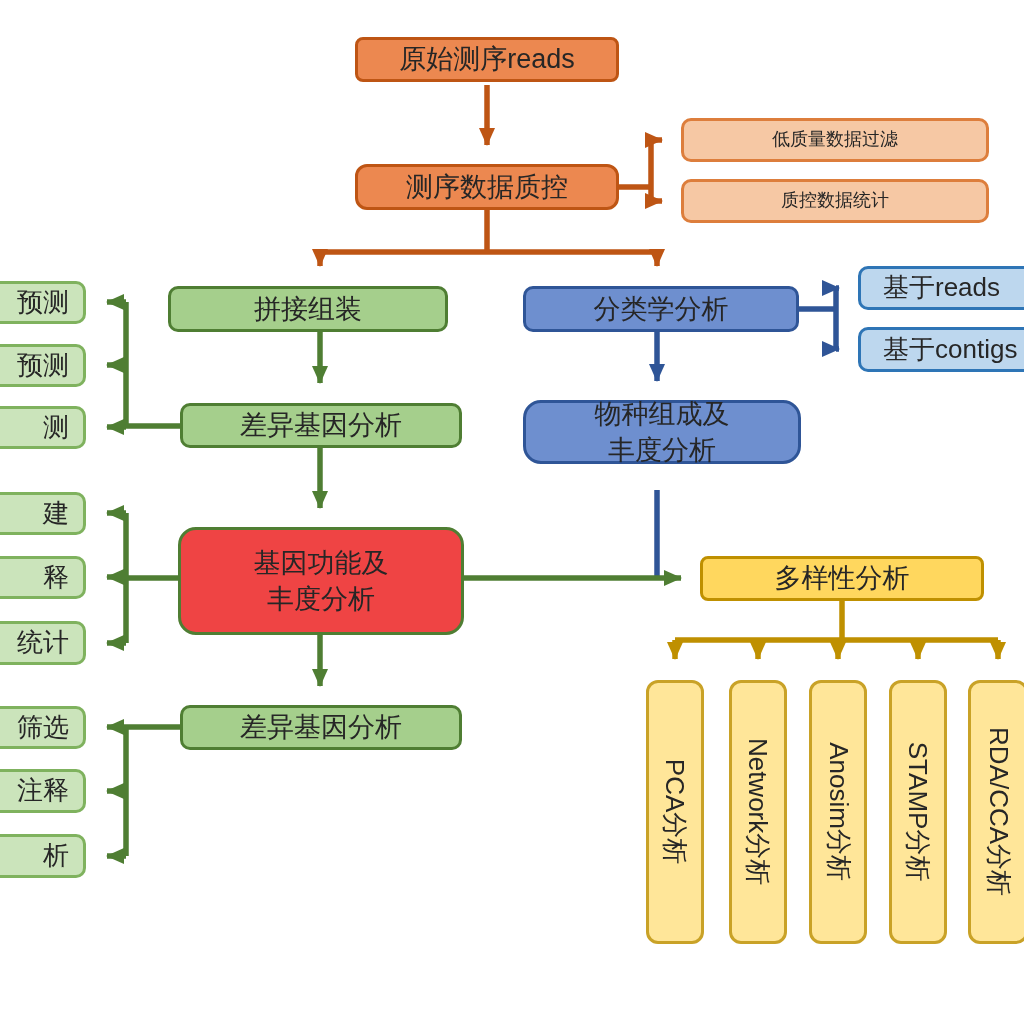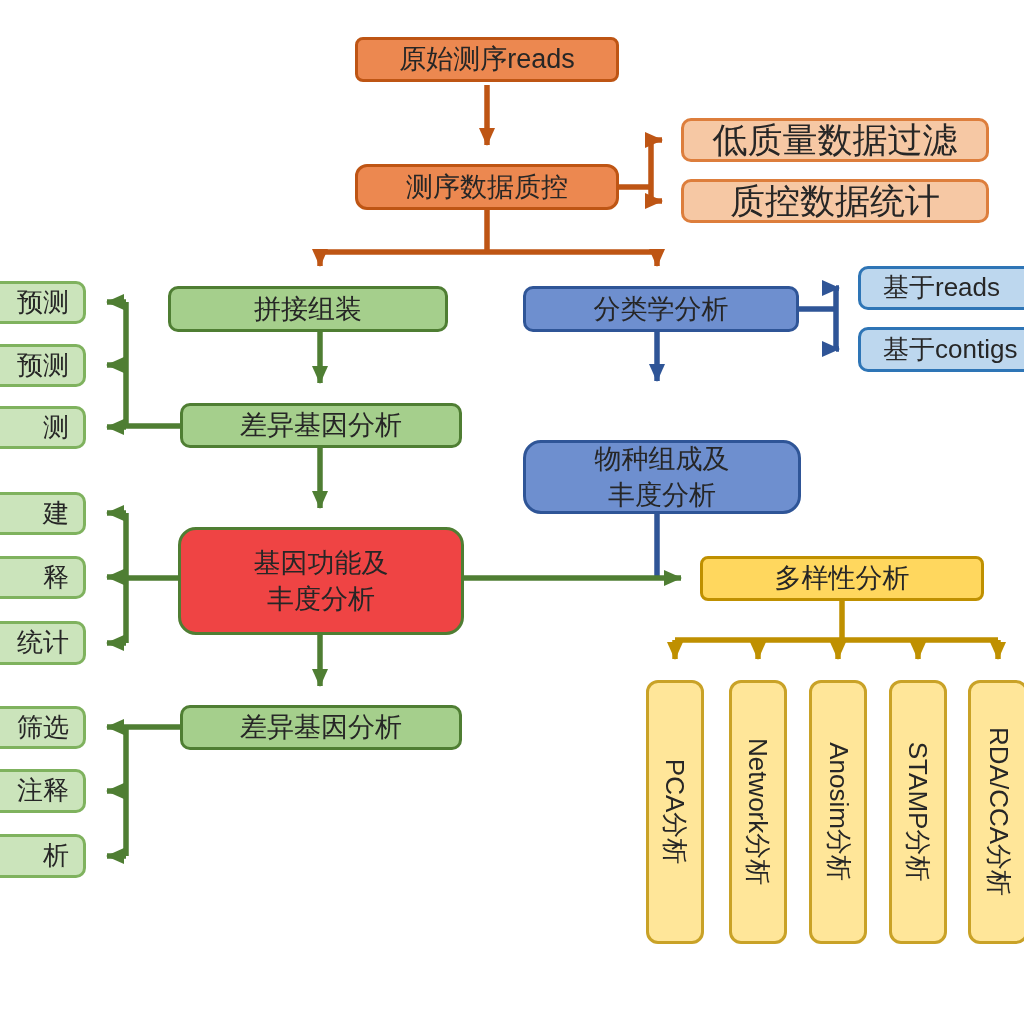--- a/index.html
+++ b/index.html
@@ -15,21 +15,21 @@
   .node{
     position:absolute;
     box-sizing:border-box;
     display:flex;align-items:center;justify-content:center;
     border:3px solid;border-radius:10px;
     font-size:27px;
     z-index:1;
     line-height:1.2;
   }
   .orange{background:#EC8850;border-color:#BE5514;}
-  .orange-light{background:#F6C8A4;border-color:#DD7E3C;font-size:35px;}
+  .orange-light{background:#F6C8A4;border-color:#DD7E3C;font-size:18px;}
   .green{background:#A5CF8C;border-color:#4F7E33;}
   .green-big{background:#ef4444;border-color:#4F7E33;border-radius:18px;}
   .green-light{background:#CBE4BB;border-color:#7FB25E;font-size:26px;justify-content:flex-end;padding-right:14px;}
   .blue{background:#6E8FCF;border-color:#2F5597;}
   .blue-big{background:#6E8FCF;border-color:#2F5597;border-radius:18px;}
   .blue-light{background:#BDD7EE;border-color:#2E75B6;font-size:26px;justify-content:flex-start;padding-left:22px;}
   .gold{background:#FFD75E;border-color:#BF9000;}
   .gold-light{background:#FFE699;border-color:#C9A227;border-radius:12px;}
   .two-line{text-align:center;line-height:1.35;}
   .vbox span{transform:rotate(90deg);white-space:nowrap;font-size:26px;}
@@ -142,21 +142,21 @@
   </div>
 
   <div class="node blue-light" style="left:858px;top:266px;width:200px;height:44px;">
     <span>基于reads</span>
   </div>
 
   <div class="node blue-light" style="left:858px;top:327px;width:200px;height:45px;">
     <span>基于contigs</span>
   </div>
 
-  <div class="node blue-big" style="left:523px;top:400px;width:278px;height:74px;margin-top:40px;">
+  <div class="node blue-big" style="left:523px;top:400px;width:278px;height:64px;">
     <div class="two-line">
       <div>物种组成及</div>
       <div>丰度分析</div>
     </div>
   </div>
 
   <div class="node gold" style="left:700px;top:556px;width:284px;height:45px;border-radius:8px;text-align:center;">
     <span>多样性分析</span>
   </div>
 

